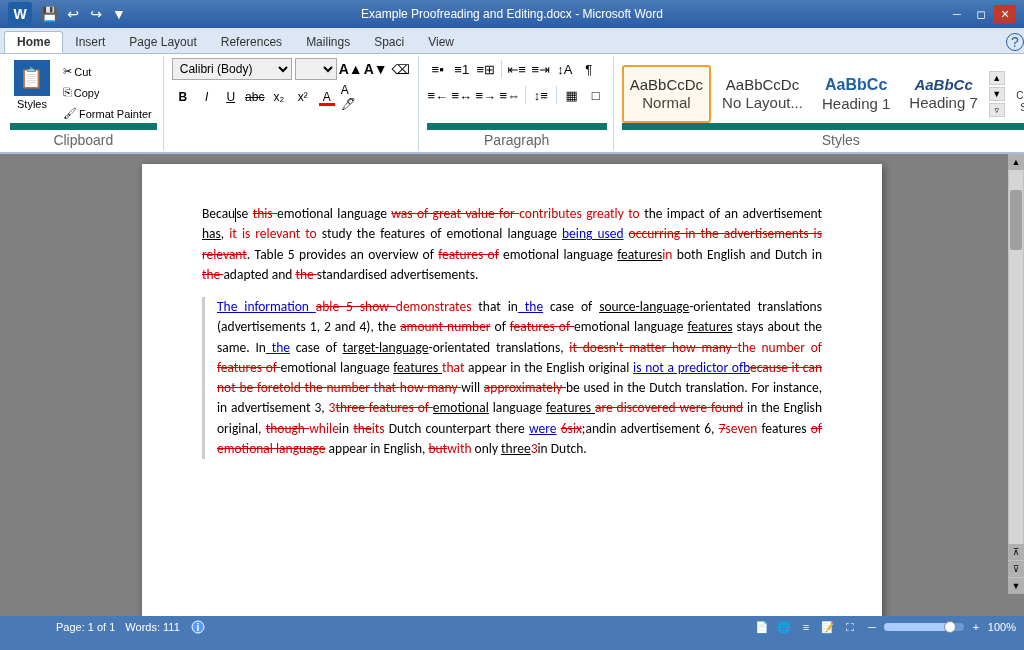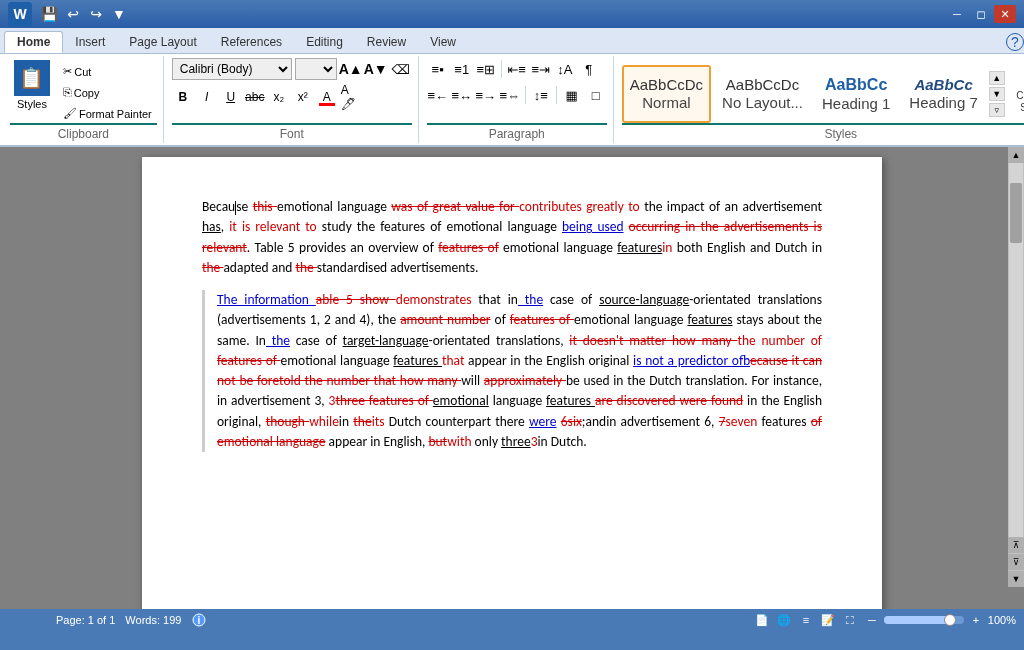--- a/index.html
+++ b/index.html
@@ -60,21 +60,21 @@
     .ribbon-group {
       display: flex;
       flex-direction: column;
       align-items: center;
       border-right: 1px solid #c8d8e8;
       padding: 2px 6px;
       min-width: fit-content;
     }
     .ribbon-group:last-child { border-right: none; }
     .ribbon-group-content { display: flex; align-items: flex-start; gap: 2px; flex: 1; }
-    .ribbon-group-label { font-size: 12px; color: #666; margin-top: auto; padding-top: 2px; text-align: center; width: 100%; border-top: 2px solid #0f766e; }
+    .ribbon-group-label { font-size: 14px; color: #666; margin-top: auto; padding-top: 2px; text-align: center; width: 100%; border-top: 7px solid #0f766e; }
 
     
     .clipboard-group .ribbon-group-content { flex-direction: row; align-items: flex-start; gap: 4px; }
     .paste-btn { width: 44px; height: 54px; display: flex; flex-direction: column; align-items: center; justify-content: center; cursor: pointer; border: 1px solid transparent; border-radius: 2px; gap: 2px; }
     .paste-icon { width: 36px; height: 36px; background: #1e5fa8; display: flex; align-items: center; justify-content: center; color: white; font-size: 20px; }
     .paste-label { font-size: 11px; }
     .clipboard-right { display: flex; flex-direction: column; gap: 2px; padding-top: 4px; }
     .small-btn { padding: 2px 4px; cursor: pointer; border: 1px solid transparent; border-radius: 2px; font-size: 11px; display: flex; align-items: center; gap: 2px; white-space: nowrap; }
 
     
@@ -198,34 +198,35 @@
 <div class="title-bar">
   <div class="title-bar-left">
     <div class="word-icon">W</div>
     <div class="quick-access">
       <div class="quick-btn" title="Save">💾</div>
       <div class="quick-btn" title="Undo">↩</div>
       <div class="quick-btn" title="Redo">↪</div>
       <div class="quick-btn">▼</div>
     </div>
   </div>
+  <div class="title-bar-title">Example Proofreading and Editing.docx - Microsoft Word</div>
   <div class="title-bar-controls">
     <div class="title-btn minimize">─</div>
     <div class="title-btn restore">◻</div>
     <div class="title-btn close">✕</div>
   </div>
 </div>
 
 <div class="ribbon-tabs">
   <div class="ribbon-tab active">Home</div>
   <div class="ribbon-tab">Insert</div>
   <div class="ribbon-tab">Page Layout</div>
   <div class="ribbon-tab">References</div>
-  <div class="ribbon-tab">Editing</div>
-  <div class="ribbon-tab">Review</div>
+  <div class="ribbon-tab">Mailings</div>
+  <div class="ribbon-tab">Spaci</div>
   <div class="ribbon-tab">View</div>
   <div style="margin-left:auto; margin-bottom:2px;">
     <div class="title-btn" style="color:#1e5fa8; font-size:14px; width:18px; height:18px; border-radius:50%; border:1px solid #1e5fa8;">?</div>
   </div>
 </div>
 
 <div class="ribbon">
 
   <div class="ribbon-group clipboard-group">
     <div class="ribbon-group-content">
@@ -279,21 +280,20 @@
           </div>
         <div class="font-btn" title="Subscript">x₂</div>
         <div class="font-btn" title="Superscript">x²</div>
         <div class="font-btn color-btn" title="Font Color">
           <span>A</span>
           <div class="color-underline"></div>
         </div>
         <div class="font-btn" title="Text Highlight">A🖊</div>
       </div>
     </div>
-    <div class="ribbon-group-label">Font</div>
   </div>
 
   <div class="ribbon-group">
     <div class="ribbon-group-content" style="flex-direction:column; gap:2px;">
       <div class="para-row">
         <div class="para-btn" title="Bullets">≡▪</div>
         <div class="para-btn" title="Numbering">≡1</div>
         <div class="para-btn" title="Multilevel List">≡⊞</div>
         <div class="sep"></div>
         <div class="para-btn" title="Decrease Indent">⇤≡</div>
@@ -373,21 +373,21 @@
       <div class="scroll-arrow">⊼</div>
       <div class="scroll-arrow">⊽</div>
       <div class="scroll-arrow">▼</div>
     </div>
   </div>
 </div>
 
 <div class="status-bar">
   <div class="status-left">
     <span>Page: 1 of 1</span>
-    <span>Words: 199</span>
+    <span>Words: 111</span>
     <div class="status-icon" title="Proofing">
       <svg width="16" height="16" viewBox="0 0 16 16">
         <circle cx="8" cy="8" r="6" fill="#5599ff" stroke="white" stroke-width="1"></circle>
         <text x="8" y="12" text-anchor="middle" fill="white" font-size="10" font-weight="bold">i</text>
       </svg>
     </div>
   </div>
   <div class="status-right">
     <div class="status-icon">📄</div>
     <div class="status-icon">🌐</div>

